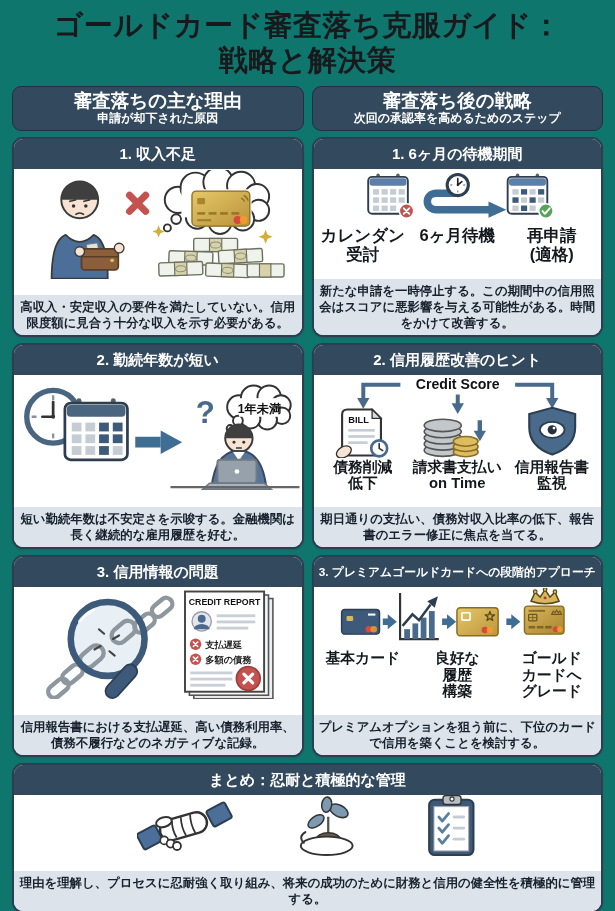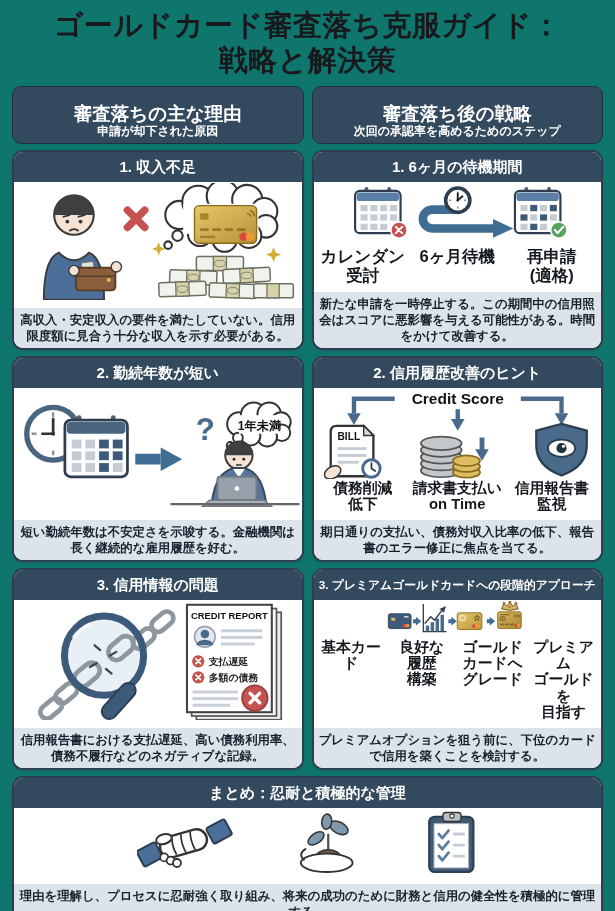--- a/index.html
+++ b/index.html
@@ -4,32 +4,32 @@
 <style>
   *{box-sizing:border-box;margin:0;padding:0}
   body{margin:0;background:#e3e9ef}
   .page{width:615px;height:911px;background:#0f766e;overflow:hidden;
         font-family:"Liberation Sans","DejaVu Sans",sans-serif;color:#1b1b1b;
         padding:6px 12px 0}
   .title{text-align:center;font-size:29px;line-height:1.22;font-weight:bold;
          color:#17191c;letter-spacing:.5px;margin:2px 0 7px}
   .col-headers{display:flex;gap:8px;margin-bottom:6px}
   .col-header{flex:1;background:#33495e;border-radius:9px;color:#fff;text-align:center;
-              padding:16px 2px 5px;border:1.5px solid #22303f}
+              padding:3px 2px 5px;border:1.5px solid #22303f}
   .ch-title{font-size:18.5px;font-weight:bold;line-height:1.18}
   .ch-sub{font-size:12px;font-weight:bold;line-height:1.15}
   .grid{display:grid;grid-template-columns:1fr 1fr;grid-template-rows:200px 206px 202px;gap:6px 8px}
   .card{background:#fff;border:2.5px solid #2c3e50;border-radius:11px;overflow:hidden;
         display:flex;flex-direction:column;box-shadow:0 1px 2px rgba(40,55,70,.25)}
   .card-title{background:#33495e;color:#fff;font-weight:bold;font-size:15px;text-align:center;
               padding:2px 2px;flex:0 0 auto;display:flex;align-items:center;justify-content:center;
               min-height:30px;line-height:1.1}
   .card-title.sm{font-size:11.8px}
   .card-body{flex:1;position:relative;display:flex;flex-direction:column;align-items:center;
-             justify-content:center;overflow:hidden;background:#fff;padding:1px 2px 8px}
+             justify-content:center;overflow:hidden;background:#fff;padding:1px 2px 16px}
   .cap{background:#dce3ea;font-weight:bold;font-size:12.4px;line-height:1.3;text-align:center;
        padding:4px 5px;color:#18222e;flex:0 0 auto}
   .lbl-row{display:flex;width:100%;flex:0 0 auto;margin-top:1px}
   .lbl{flex:1;text-align:center;font-weight:bold;white-space:pre-line;color:#14191f}
   .lbl-17{font-size:16.5px;line-height:1.12}
   .lbl-15{font-size:14.8px;line-height:1.1}
   .summary-card{margin-top:6px;height:150px}
   .summary-body{flex-direction:row;justify-content:center;align-items:center;gap:54px}
   svg{display:block}
   svg text{font-family:"Liberation Sans","DejaVu Sans",sans-serif}
@@ -491,23 +491,20 @@
           </g>
         </svg>
         <div class="lbl-row">
           <div class="lbl lbl-15">基本カード</div>
           <div class="lbl lbl-15">良好な
 履歴
 構築</div>
           <div class="lbl lbl-15">ゴールド
 カードへ
 グレード</div>
-          <div class="lbl lbl-15">プレミアム
-ゴールドを
-目指す</div>
         </div>
       </div>
       <footer class="cap">プレミアムオプションを狙う前に、下位のカードで信用を築くことを検討する。</footer>
     </section>
 
   </div>
 
   <section class="card summary-card">
     <header class="card-title">まとめ：忍耐と積極的な管理</header>
     <div class="card-body summary-body">

